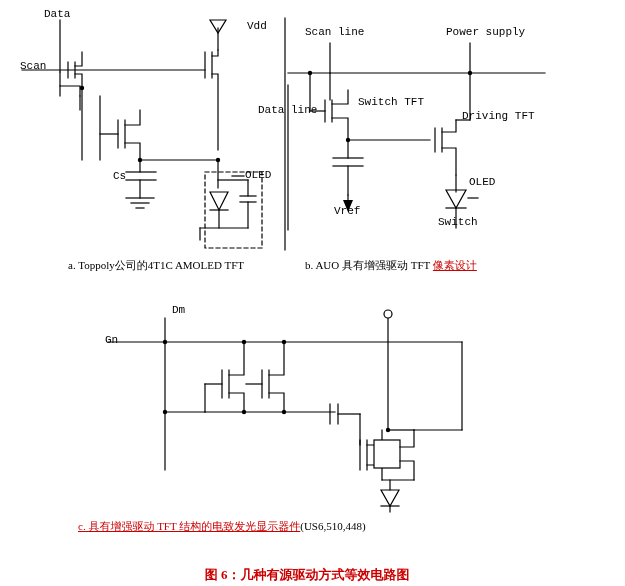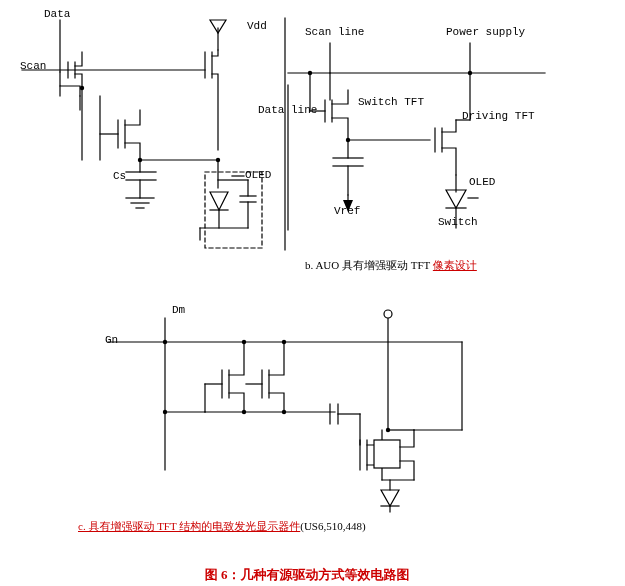--- a/index.html
+++ b/index.html
@@ -247,20 +247,21 @@
   <div class="lbl" style="left:258px; top:104px;">Data line</div>
   <div class="lbl" style="left:358px; top:96px;">Switch TFT</div>
   <div class="lbl" style="left:462px; top:110px;">Driving TFT</div>
   <div class="lbl" style="left:334px; top:205px;">Vref</div>
   <div class="lbl" style="left:469px; top:176px;">OLED</div>
   <div class="lbl" style="left:438px; top:216px;">Switch</div>
 
   <div class="lbl" style="left:172px; top:304px;">Dm</div>
   <div class="lbl" style="left:105px; top:334px;">Gn</div>
 
+  <div class="cap cap-a black">a. Toppoly公司的4T1C AMOLED TFT</div>
 
   <div class="cap cap-b">
     <span class="black">b. AUO 具有增强驱动 TFT </span><span class="underline-red">像素设计</span>
   </div>
 
   <div class="cap cap-c">
     <span class="underline-red">c. 具有增强驱动 TFT 结构的电致发光显示器件</span><span class="black">(US6,510,448)</span>
   </div>
 
   <div class="title">图 6：几种有源驱动方式等效电路图</div>

